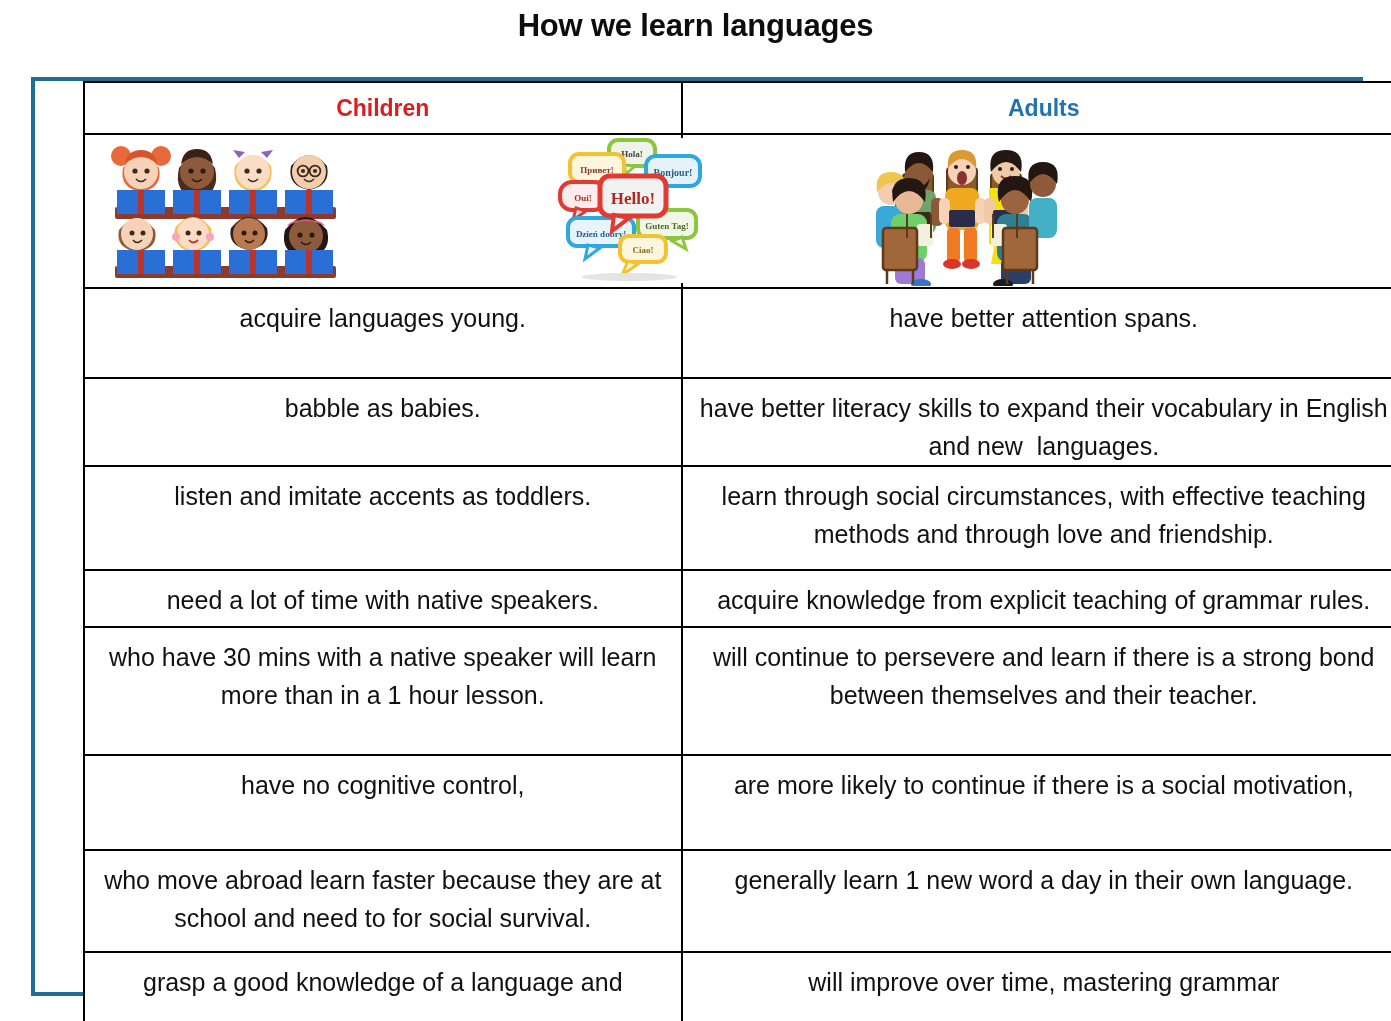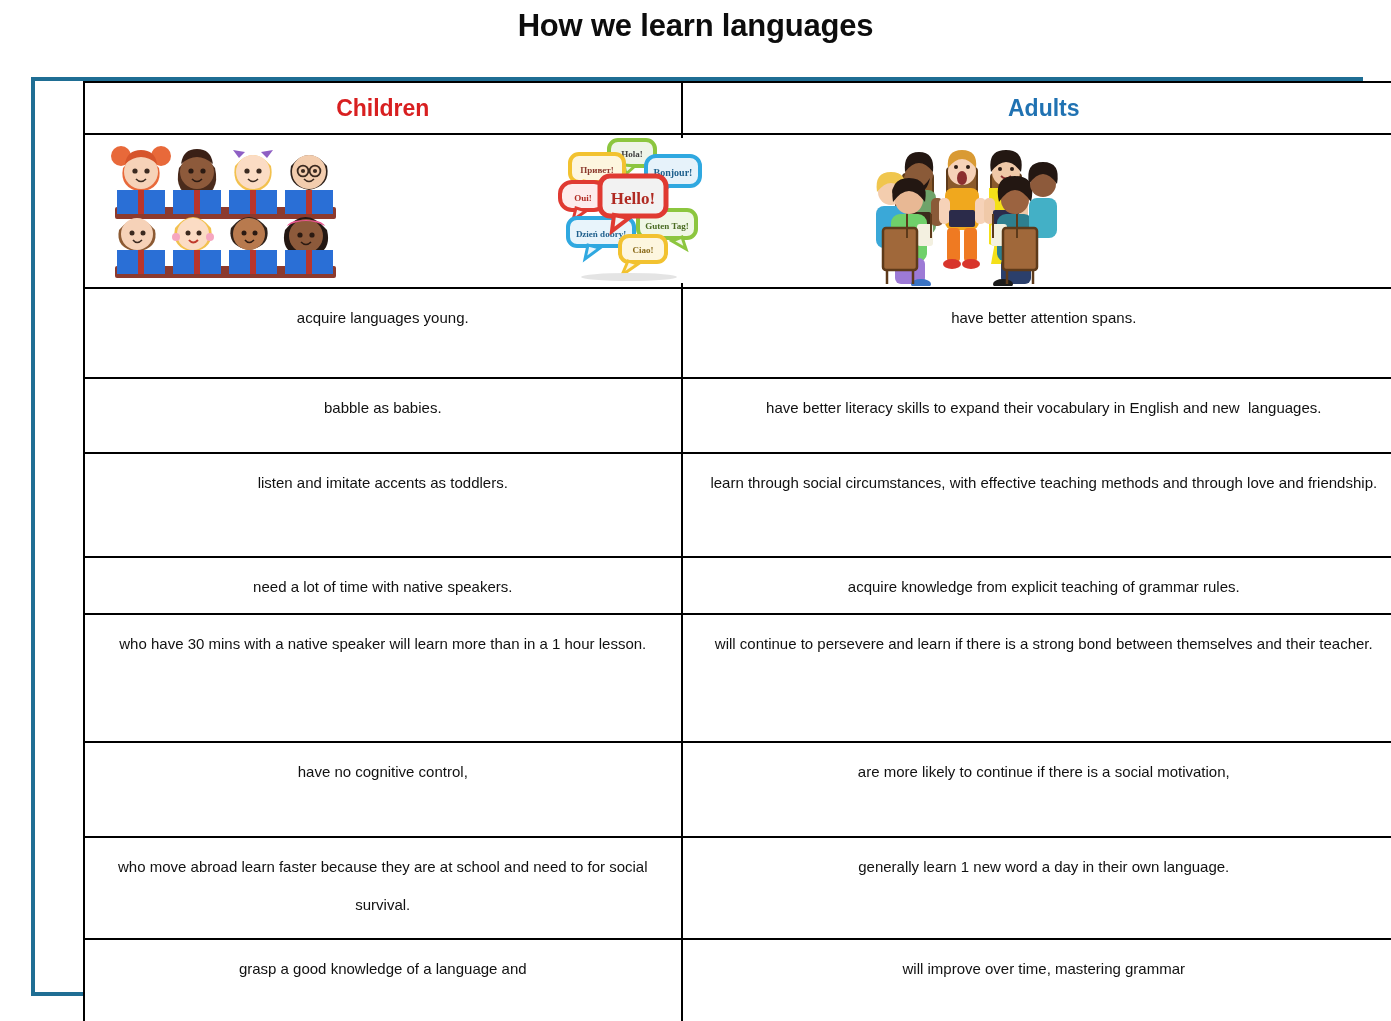--- a/index.html
+++ b/index.html
@@ -78,21 +78,21 @@
     font-family: "Liberation Sans", sans-serif;
   }
   .hdr-children { color: #d81f20; }
   .hdr-adults   { color: #2072b2; }
 
   
   .img-cell { height: 152px; position: relative; }
 
   
   .txt {
-    font-size: 15px;
+    font-size: 25px;
     line-height: 38px;
     text-align: center;
     padding: 10px 12px 0 12px;
     font-family: "Liberation Sans", sans-serif;
     color: #111111;
     white-space: pre-wrap;
   }
 
   
   .r-h   { height: 50px; }

